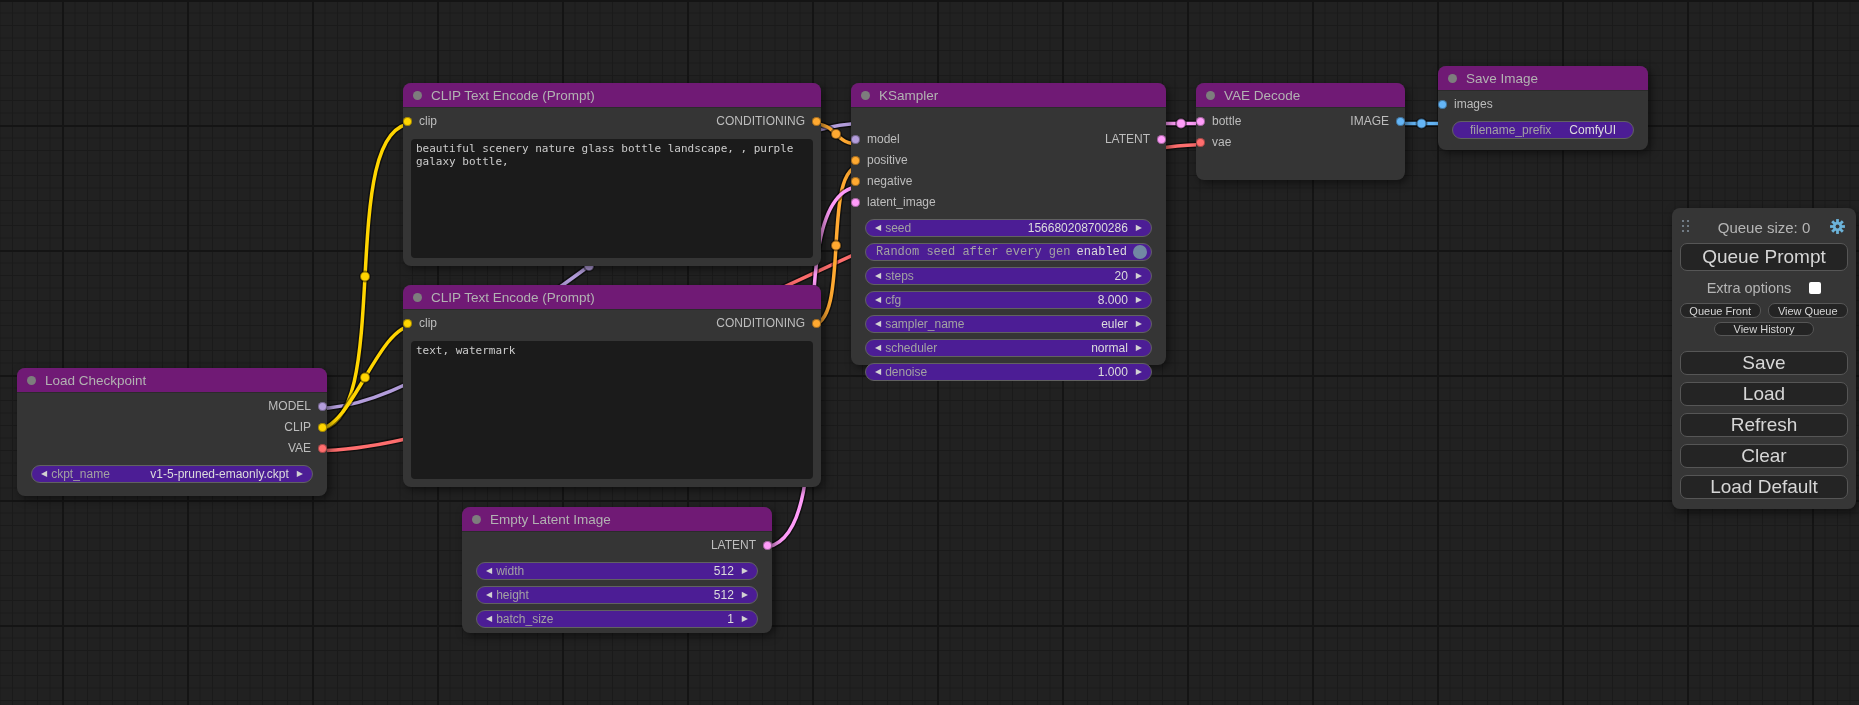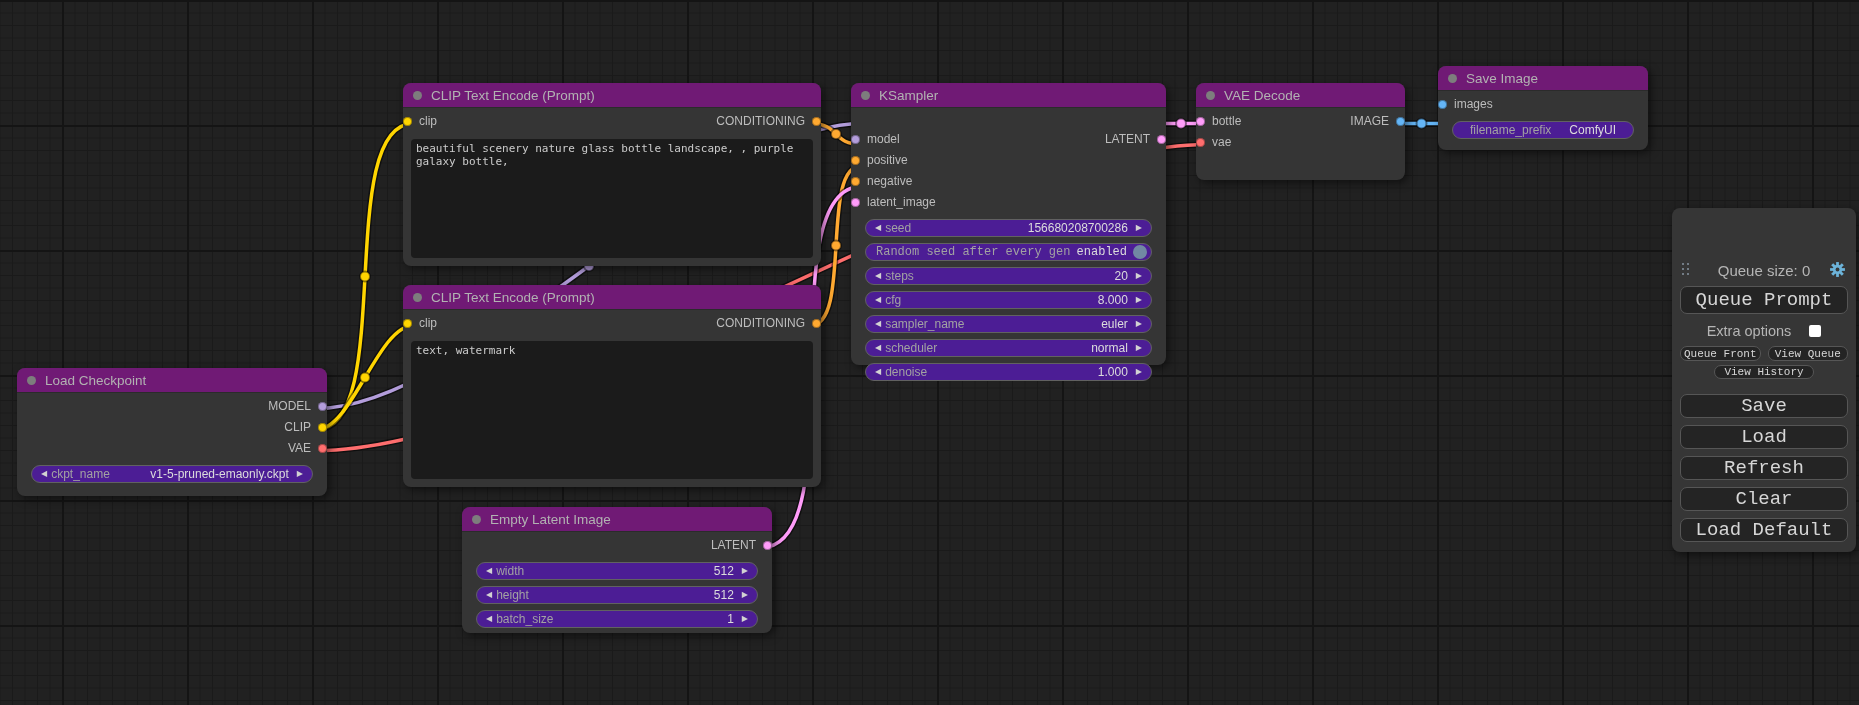--- a/index.html
+++ b/index.html
@@ -39,27 +39,27 @@
   .toggle-knob{width:14px;height:14px;border-radius:50%;background:#7188A3;flex:none;}
   .widget.field{justify-content:center;gap:18px;}
   .widget.field .wvalue{flex:none;text-align:left;padding:0;}
   .node-text{flex:1;margin:4px 8px 8px;background:#1b1b1b;border-radius:4px;padding:4px 5px;
     font-family:"DejaVu Sans Mono",monospace;font-size:11px;line-height:1.16;color:#cccccc;
     white-space:pre-wrap;overflow:hidden;word-break:break-word;}
   
   #queue-panel{position:absolute;left:1672px;top:208px;width:184px;background:#363636;border-radius:8px;
     z-index:3;box-shadow:2px 3px 10px rgba(0,0,0,.55);padding:6px 8px 10px;box-sizing:border-box;
     display:flex;flex-direction:column;}
-  .qp-header{position:relative;height:26px;display:flex;align-items:center;justify-content:center;flex:none;margin-top:43px;}
+  .qp-header{position:relative;height:26px;display:flex;align-items:center;justify-content:center;flex:none;}
   .qp-title{font-size:15px;color:#b5b5b5;}
   .drag-handle{position:absolute;left:2px;top:6px;display:grid;grid-template-columns:repeat(2,5px);grid-auto-rows:5px;}
   .drag-handle i{width:2px;height:2px;border-radius:50%;background:#8795a1;display:block;}
   .gear{position:absolute;right:2px;top:4px;width:17px;height:17px;}
   button.qp-btn{background:#242424;border:1px solid #565656;border-radius:7px;color:#d6d6d6;
-    display:flex;align-items:center;justify-content:center;font-family:Liberation Mono, monospace;padding:0;cursor:pointer;}
+    display:flex;align-items:center;justify-content:center;font-family:Liberation Sans, sans-serif;padding:0;cursor:pointer;}
   #queue-prompt{height:28px;font-size:19px;margin:3px 0 7px;flex:none;}
   .qp-extra{display:flex;align-items:center;justify-content:center;gap:18px;height:20px;font-size:14.5px;
     color:#b5b5b5;margin-bottom:5px;flex:none;}
   .qp-checkbox{width:12px;height:12px;background:#ffffff;border-radius:2px;flex:none;}
   .qp-small-row{display:flex;gap:7px;margin-bottom:4px;flex:none;}
   .qp-small{flex:1;height:15px;font-size:11px;border-radius:9px;color:#c9c9c9;}
   .qp-vh-row{display:flex;justify-content:center;margin-bottom:15px;flex:none;}
   .qp-small.vh{flex:none;width:100px;height:14px;}
   .qp-actions{display:flex;flex-direction:column;gap:7px;}
   .qp-actions button.qp-btn{height:24px;font-size:19px;}

